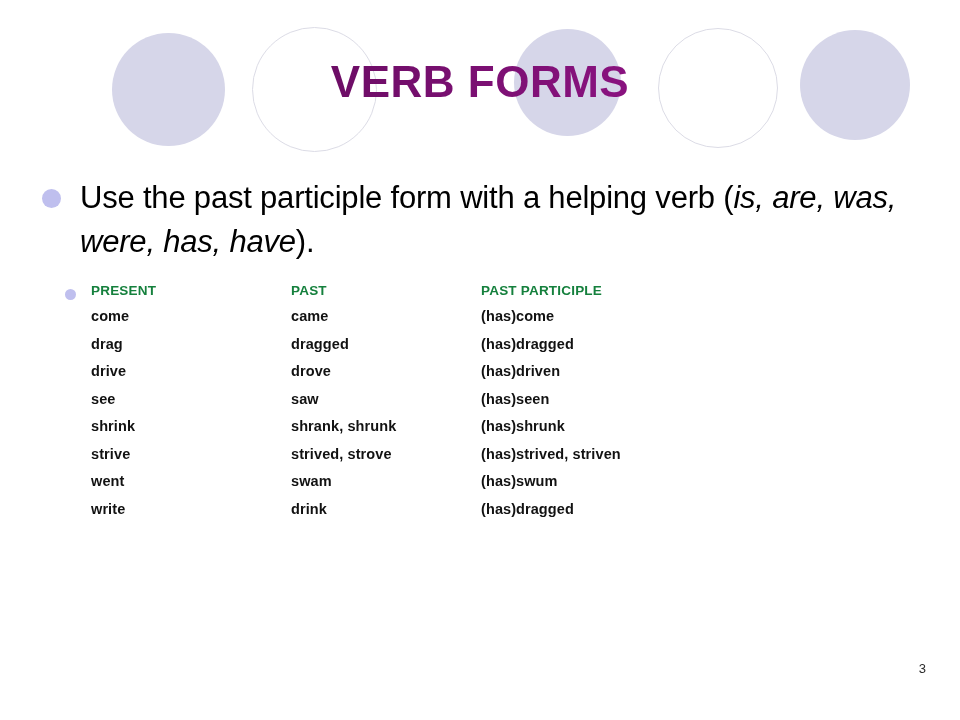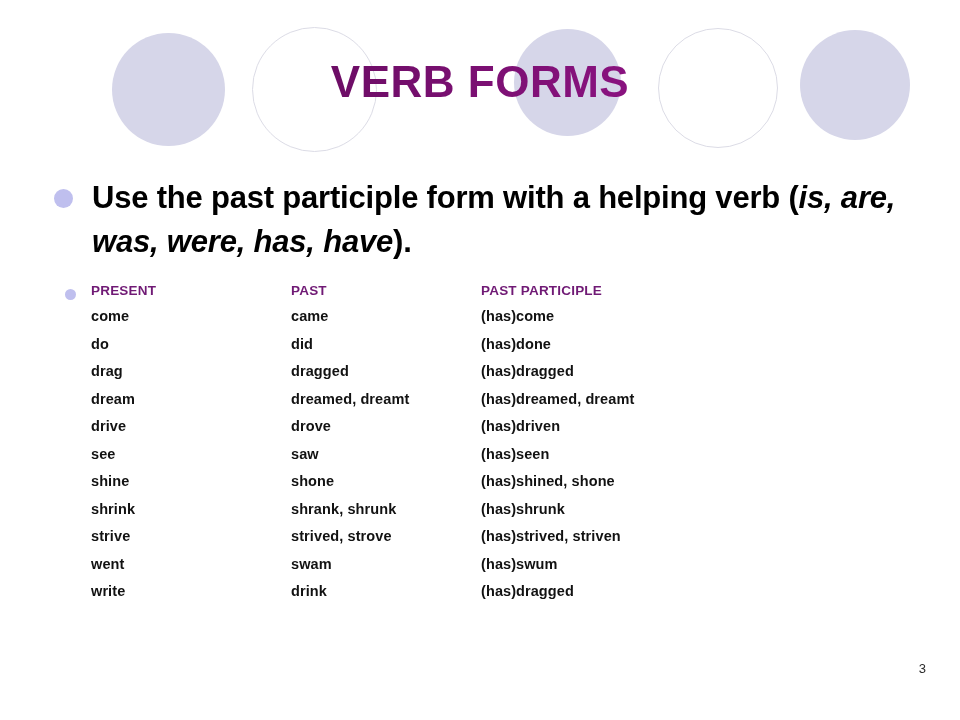--- a/index.html
+++ b/index.html
@@ -50,23 +50,22 @@
     background: linear-gradient(100deg, #5b0a55 0%, #6d0d66 35%, #8e1383 70%, #a4249b 100%);
     -webkit-background-clip: text;
     background-clip: text;
     -webkit-text-fill-color: transparent;
     white-space: nowrap;
   }
 
   
   #lead-block {
     position: absolute;
-    left: 54px; top: 176px;
+    left: 42px; top: 176px;
     width: 856px;
-    font-weight: bold;
   }
   #lead-bullet {
     position: absolute;
     left: 0; top: 13px;
     width: 19px; height: 19px;
     border-radius: 50%;
     background: #bfbfee;
   }
   #lead-text {
     margin-left: 38px;
@@ -96,21 +95,21 @@
     table-layout: fixed;
     width: 800px;
   }
   table.verbs col.c1 { width: 200px; }
   table.verbs col.c2 { width: 190px; }
   table.verbs col.c3 { width: 410px; }
   table.verbs th {
     text-align: left;
     font-size: 13.5px;
     font-weight: bold;
-    color: #701a75;
+    color: #15803d;
     padding: 0 0 10px 0;
     letter-spacing: 0.2px;
     white-space: nowrap;
     vertical-align: top;
   }
   table.verbs td {
     text-align: left;
     font-size: 14.5px;
     font-weight: bold;
     color: #121212;
@@ -169,50 +168,35 @@
           <th>PAST PARTICIPLE</th>
         </tr>
       </thead>
       <tbody id="verb-rows">
           <tr>
             <td>come</td>
             <td>came</td>
             <td><span class="has">(has)</span><span>come</span></td>
           </tr>
           <tr>
-            <td>do</td>
-            <td>did</td>
-            <td><span class="has">(has)</span><span>done</span></td>
-          </tr>
-          <tr>
             <td>drag</td>
             <td>dragged</td>
             <td><span class="has">(has)</span><span>dragged</span></td>
           </tr>
           <tr>
-            <td>dream</td>
-            <td>dreamed, dreamt</td>
-            <td><span class="has">(has)</span><span>dreamed, dreamt</span></td>
-          </tr>
-          <tr>
             <td>drive</td>
             <td>drove</td>
             <td><span class="has">(has)</span><span>driven</span></td>
           </tr>
           <tr>
             <td>see</td>
             <td>saw</td>
             <td><span class="has">(has)</span><span>seen</span></td>
           </tr>
           <tr>
-            <td>shine</td>
-            <td>shone</td>
-            <td><span class="has">(has)</span><span>shined, shone</span></td>
-          </tr>
-          <tr>
             <td>shrink</td>
             <td>shrank, shrunk</td>
             <td><span class="has">(has)</span><span>shrunk</span></td>
           </tr>
           <tr>
             <td>strive</td>
             <td>strived, strove</td>
             <td><span class="has">(has)</span><span>strived, striven</span></td>
           </tr>
           <tr>

